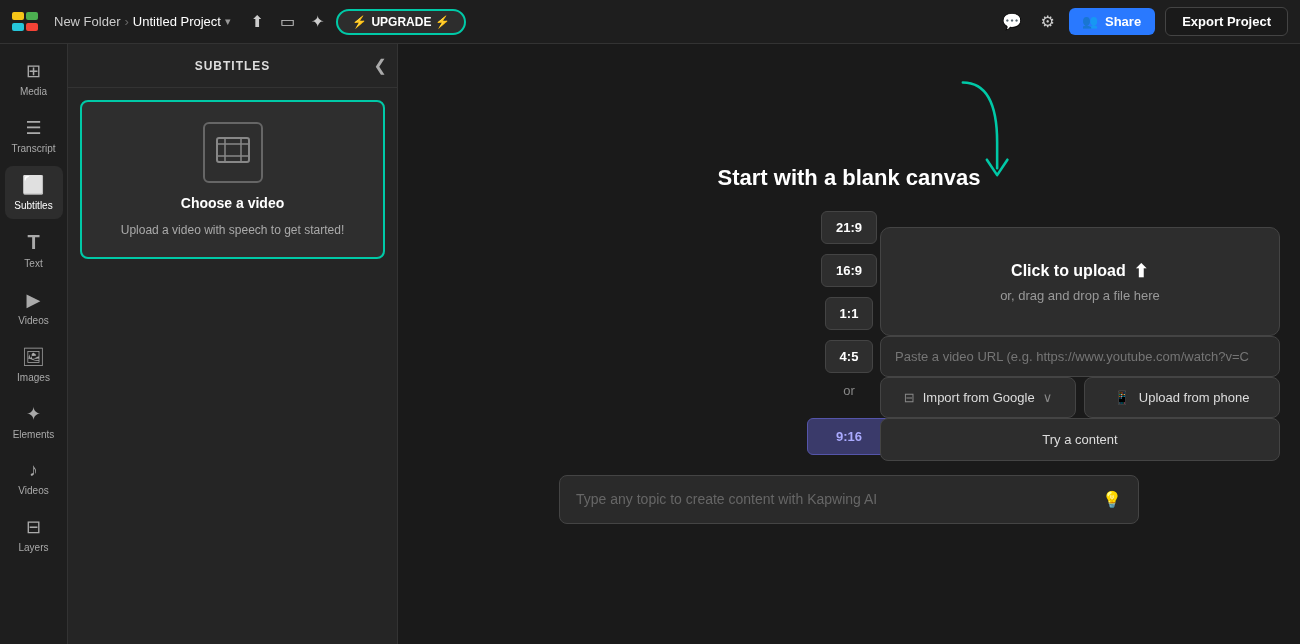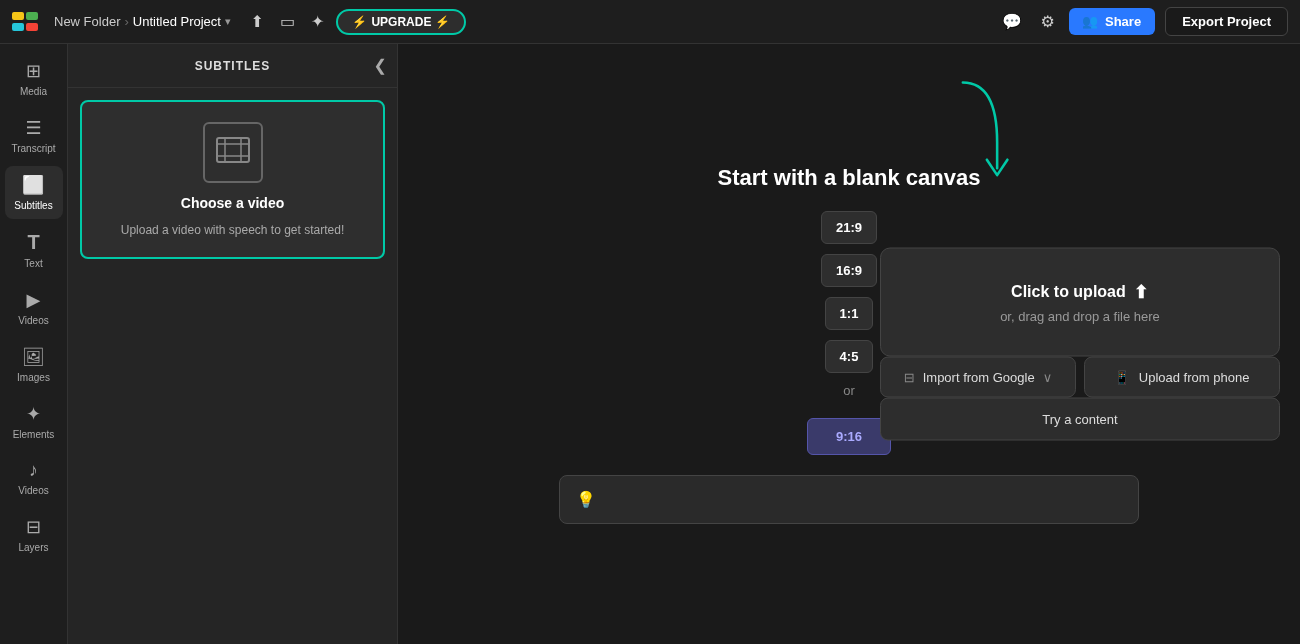--- a/index.html
+++ b/index.html
@@ -509,35 +509,37 @@
         <button class="aspect-btn">1:1</button>
         <button class="aspect-btn">4:5</button>
         <span class="aspect-or">or</span>
       </div>
 
       <div>
         <button class="aspect-btn-916">9:16</button>
       </div>
 
       <div class="ai-input-bar">
+        <span class="ai-input-placeholder">Type any topic to create content with Kapwing AI</span>
         <span class="ai-input-icon">💡</span>
       </div>
 
     </div>
 
     <div class="upload-panel">
 
       <div class="upload-drop-zone">
         <div class="upload-click-text">
           <span>Click to upload</span>
           <span style="font-size:18px;">⬆</span>
         </div>
         <div class="upload-drop-text">or, drag and drop a file here</div>
       </div>
 
+      <input class="url-input" type="text" placeholder="Paste a video URL (e.g. https://www.youtube.com/watch?v=C" style="">
 
       <div class="import-row">
         <button class="import-btn">
           <span style="color:#888;">⊟</span>
           <span>Import from Google</span>
           <span style="color:#888;">∨</span>
         </button>
         <button class="import-btn">
           <span>📱</span>
           <span>Upload from phone</span>

